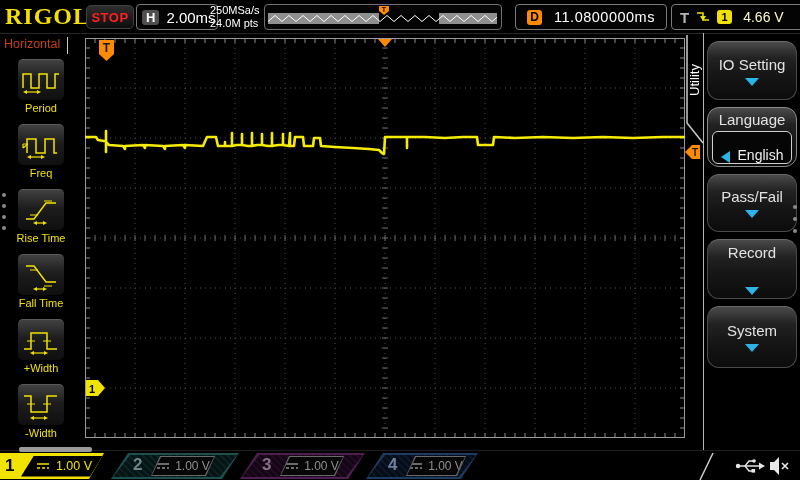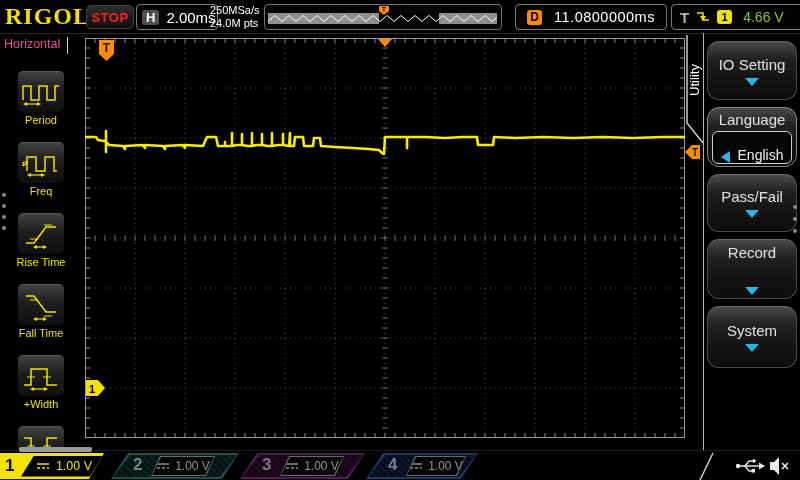--- a/index.html
+++ b/index.html
@@ -27,27 +27,27 @@
         clip-path:polygon(0 0,100% 0,100% 55%,50% 100%,0 55%);
         color:#000;font-size:7px;font-weight:bold;text-align:center;line-height:7px;}
   #d-box{left:515px;top:4px;width:150px;justify-content:center;}
   #d-badge{width:15px;height:15px;background:#ff8c00;border-radius:3px;color:#000;font-weight:bold;
         font-size:12px;display:flex;align-items:center;justify-content:center;}
   #d-value{margin-left:12px;font-size:14.5px;letter-spacing:.5px;color:#fff;}
   #t-box{left:671px;top:4px;width:125px;justify-content:flex-start;padding:0 8px;gap:7px;}
   #t-label{color:#b5b5b5;font-weight:bold;font-size:15px;}
   #t-ch-badge{width:15px;height:14px;background:#f2e200;border-radius:3px;color:#000;font-weight:bold;
         font-size:11px;display:flex;align-items:center;justify-content:center;}
-  #t-value{color:#84cc16;font-size:14px;margin-left:4px;}
+  #t-value{color:#fef9c3;font-size:14px;margin-left:4px;}
 
   
   #left-menu{left:0;top:33px;width:85px;height:417px;}
-  #left-title{left:0;top:4px;width:63px;height:17px;color:#ec4899;font-size:12.5px;padding-left:4px;
+  #left-title{left:0;top:4px;width:63px;height:17px;color:#c2410c;font-size:12.5px;padding-left:4px;
         border-right:1px solid #c9c9c9;}
-  .lm-item{width:58px;margin:16px auto 10px auto;text-align:center;}
+  .lm-item{width:58px;margin:4px auto 10px auto;text-align:center;}
   .lm-iconbox{width:46px;height:40px;margin:0 auto;border-radius:5px;border-top:1px solid #5a5a5a;
         background:linear-gradient(#414141,#1d1d1d 45%,#0f0f0f);display:flex;align-items:center;justify-content:center;}
   .lm-label{color:#f2e200;font-size:11px;margin-top:2px;white-space:nowrap;}
   #left-dots{left:2px;top:160px;}
   .dot{width:4px;height:4px;border-radius:2px;background:#8a8a8a;margin-bottom:7px;}
 
   
   #grid-wrap{left:85px;top:38px;width:600px;height:400px;}
   #grid-wrap svg{position:absolute;left:0;top:0;}
 

